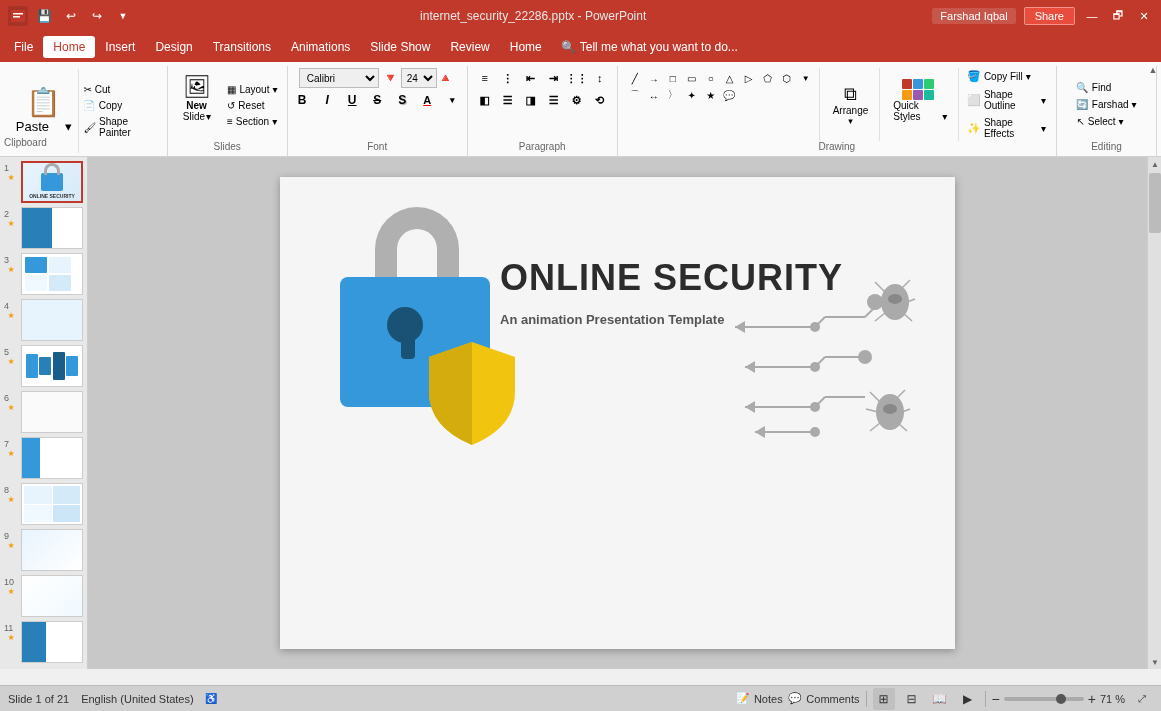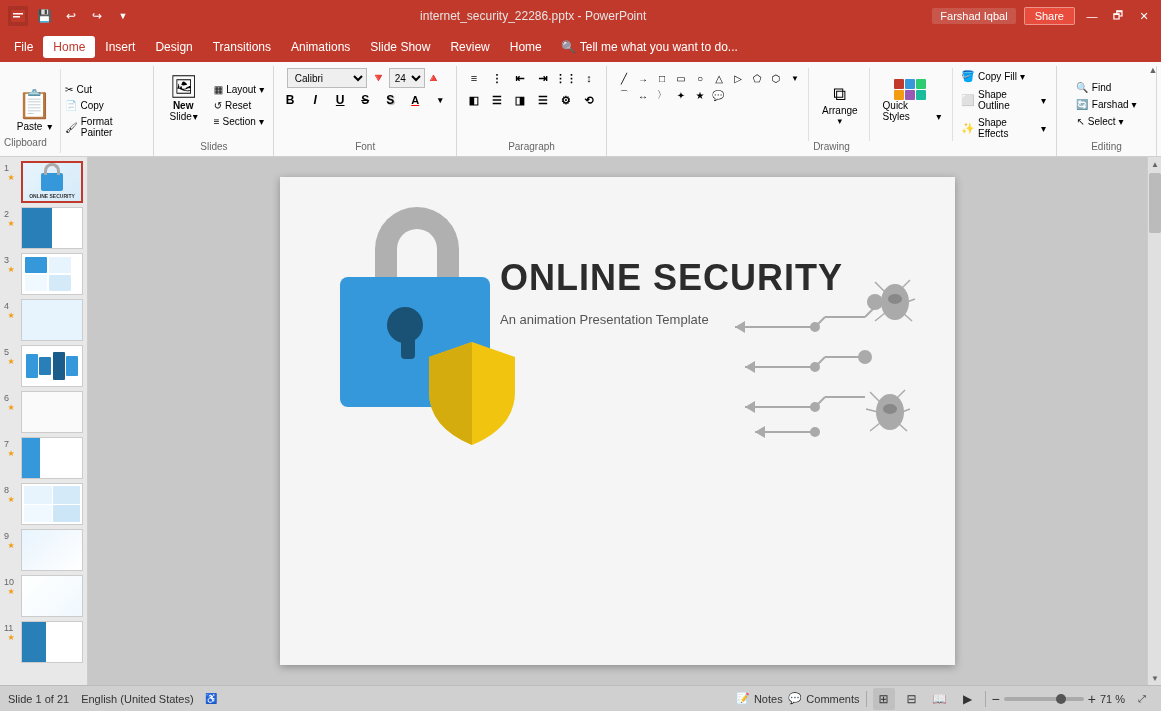--- a/index.html
+++ b/index.html
@@ -158,34 +158,36 @@
       color: #2c2c2c;
       letter-spacing: 1px;
       font-family: Arial, sans-serif;
     }
     .slide-subtitle {
       position: absolute;
       top: 135px;
       left: 220px;
       font-size: 13px;
       color: #555;
+      font-weight: bold;
     }
 
     
     .status-bar {
       background: #d0d0d0;
       height: 26px;
       display: flex;
       align-items: center;
       justify-content: space-between;
       padding: 0 8px;
       font-size: 11px;
       color: #333;
       flex-shrink: 0;
       border-top: 1px solid #bbb;
+      margin-top: 16px;
     }
     .status-left { display: flex; align-items: center; gap: 12px; }
     .status-right { display: flex; align-items: center; gap: 6px; }
     .zoom-slider { width: 80px; height: 4px; background: #aaa; border-radius: 2px; position: relative; cursor: pointer; }
     .zoom-thumb { width: 10px; height: 10px; background: #555; border-radius: 50%; position: absolute; top: -3px; left: 65%; cursor: pointer; }
     .view-btn { width: 22px; height: 22px; display: flex; align-items: center; justify-content: center; cursor: pointer; border-radius: 2px; font-size: 12px; }
 
     
     .scrollbar-v {
       width: 14px;
@@ -250,37 +252,37 @@
     <span>🔍</span>
       <span>Tell me what you want to do...</span>
   </div>
 </div>
 
 <div class="ribbon">
 
   <div class="ribbon-group" style="flex-direction:row; padding:2px 4px; align-items:stretch;">
     <div class="paste-btn" style="min-width:44px; border-right: 1px solid #e0e0e0;">
       <div style="font-size:28px; line-height:1;">📋</div>
-      <div style="font-size:10px; margin-top:2px; display:flex; align-items:center; gap:5px;">
+      <div style="font-size:13px; margin-top:2px; display:flex; align-items:center; gap:16px;">
         <span>Paste</span>
           <span>▾</span>
       </div>
     </div>
     <div class="small-btns">
       <div class="small-btn">
         <span>✂</span>
         <span>Cut</span>
       </div>
       <div class="small-btn">
         <span>📄</span>
         <span>Copy</span>
       </div>
       <div class="small-btn">
         <span>🖌</span>
-        <span>Format Painter</span>
+        <span>Shape Painter</span>
       </div>
     </div>
     <div class="ribbon-group-label" style="position:absolute; bottom:6px; left:4px; font-size:10px; color:#666;">Clipboard</div>
   </div>
 
   <div class="ribbon-group" style="flex-direction:column; justify-content:space-between; min-width:120px;">
     <div style="display:flex; align-items:stretch; gap:2px; flex:1;">
       <div class="ribbon-btn ribbon-btn-large" style="height:60px;">
         <div style="font-size:22px;">🖼</div>
         <div style="font-size:10px; display:flex; align-items:center; gap:1px;font-weight:bold;">

